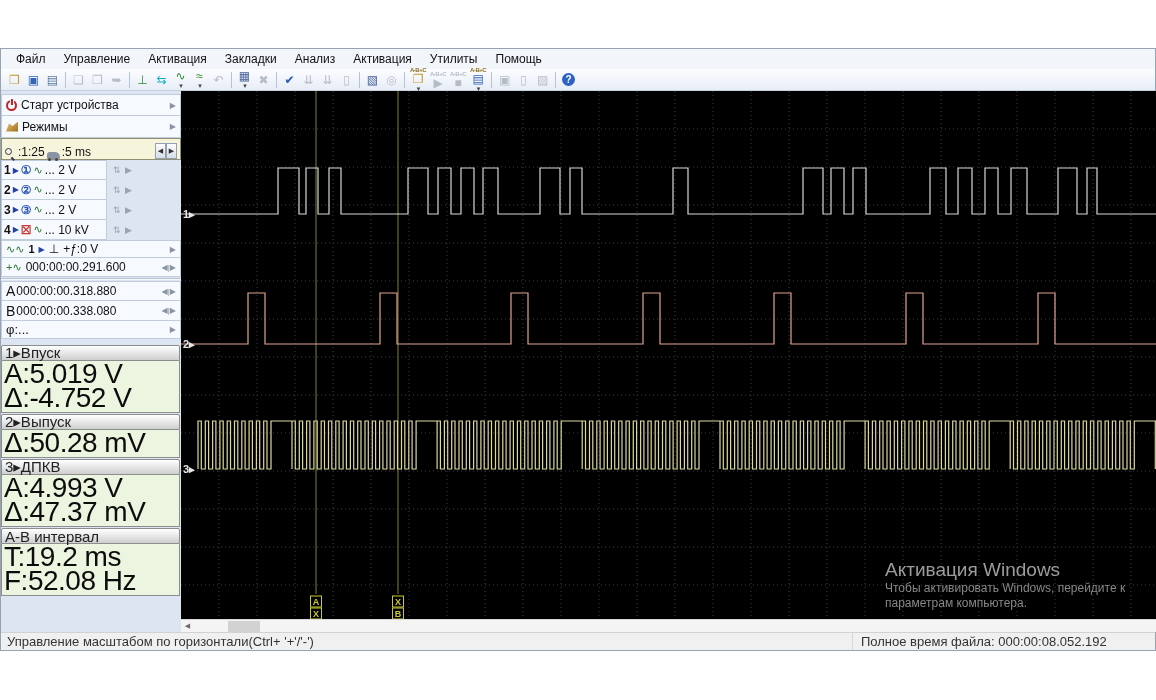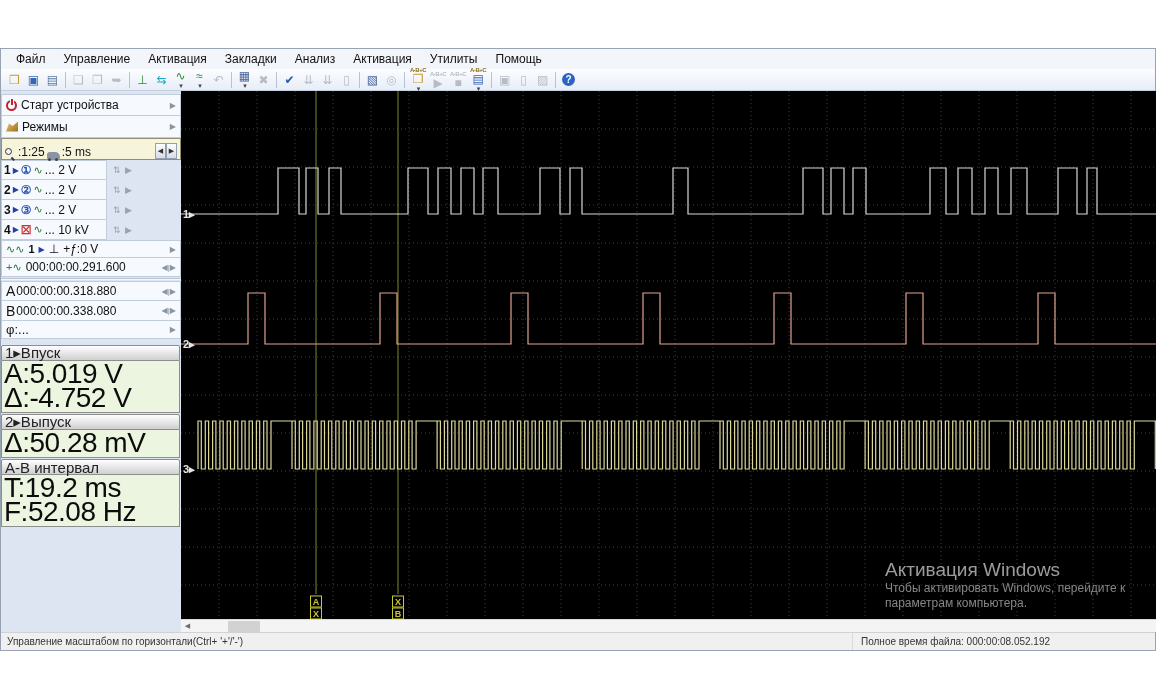--- a/index.html
+++ b/index.html
@@ -50,21 +50,21 @@
   .wm-s{font-size:12px;color:#878787;line-height:15px}
   
   .hscroll{height:13px;background:#f4f4f4;display:flex;align-items:center;border-top:1px solid #d9d9d9}
   .sbtn{width:13px;height:13px;background:#f4f4f4;color:#6d6d6d;font-size:7px;display:flex;align-items:center;justify-content:center;flex:none}
   .hthumb{width:32px;height:11px;background:#d2d2d2;margin-left:34px}
   .hfill{flex:1}
   .vscroll{width:20px;background:#f2f2f2;display:flex;flex-direction:column;align-items:center}
   .vthumb{width:16px;height:46px;background:#d2d2d2;margin-top:2px}
   .vfill{flex:1}
   
-  .statusbar{position:absolute;left:0;right:0;bottom:0;height:18px;background:#f0f0f0;border-top:1px solid #d2d2d2;display:flex;font-size:10px;color:#333;}
+  .statusbar{position:absolute;left:0;right:0;bottom:0;height:18px;background:#f0f0f0;border-top:1px solid #d2d2d2;display:flex;font-size:13px;color:#333;}
   .st-left{width:852px;padding:0 6px;border-right:1px solid #d8d8d8;height:100%;display:flex;align-items:center}
   .st-right{flex:1;padding:0 8px;height:100%;display:flex;align-items:center}
   
   .power-ic{width:11px;height:11px;border:2px solid #c2242a;border-radius:50%;position:relative;flex:none}
   .power-ic:after{content:"";position:absolute;left:2.5px;top:-3px;width:2px;height:6px;background:#c2242a;box-shadow:0 0 0 1px #f6f9fd}
   .modes-ic{width:12px;height:10px;background:linear-gradient(135deg,#e8c36a,#9c6b1e);clip-path:polygon(0 100%,25% 20%,55% 45%,100% 0,100% 100%);flex:none}
   .mag-ic{width:11px;height:11px;position:relative;flex:none}
   .mag-ic i{position:absolute;left:0;top:0;width:7px;height:7px;border:1.5px solid #335;border-radius:50%}
   .mag-ic b{position:absolute;right:1px;bottom:0;width:4px;height:1.5px;background:#335;transform:rotate(45deg)}
   .car-ic{width:13px;height:7px;background:#8a94a4;border-radius:3px 5px 1px 1px;position:relative;margin-top:3px;flex:none}
@@ -287,20 +287,27 @@
             <div class="mp-h">1▸Впуск</div>
             <div class="mp-b">
               <div>A:5.019 V</div>
               <div>Δ:-4.752 V</div>
             </div>
           </div>
           <div class="mpanel">
             <div class="mp-h">2▸Выпуск</div>
             <div class="mp-b">
               <div>Δ:50.28 mV</div>
+            </div>
+          </div>
+          <div class="mpanel">
+            <div class="mp-h">3▸ДПКВ</div>
+            <div class="mp-b">
+              <div>A:4.993 V</div>
+              <div>Δ:47.37 mV</div>
             </div>
           </div>
           <div class="mpanel">
             <div class="mp-h">А-В интервал</div>
             <div class="mp-b">
               <div>T:19.2 ms</div>
               <div>F:52.08 Hz</div>
             </div>
           </div>
         </div>

